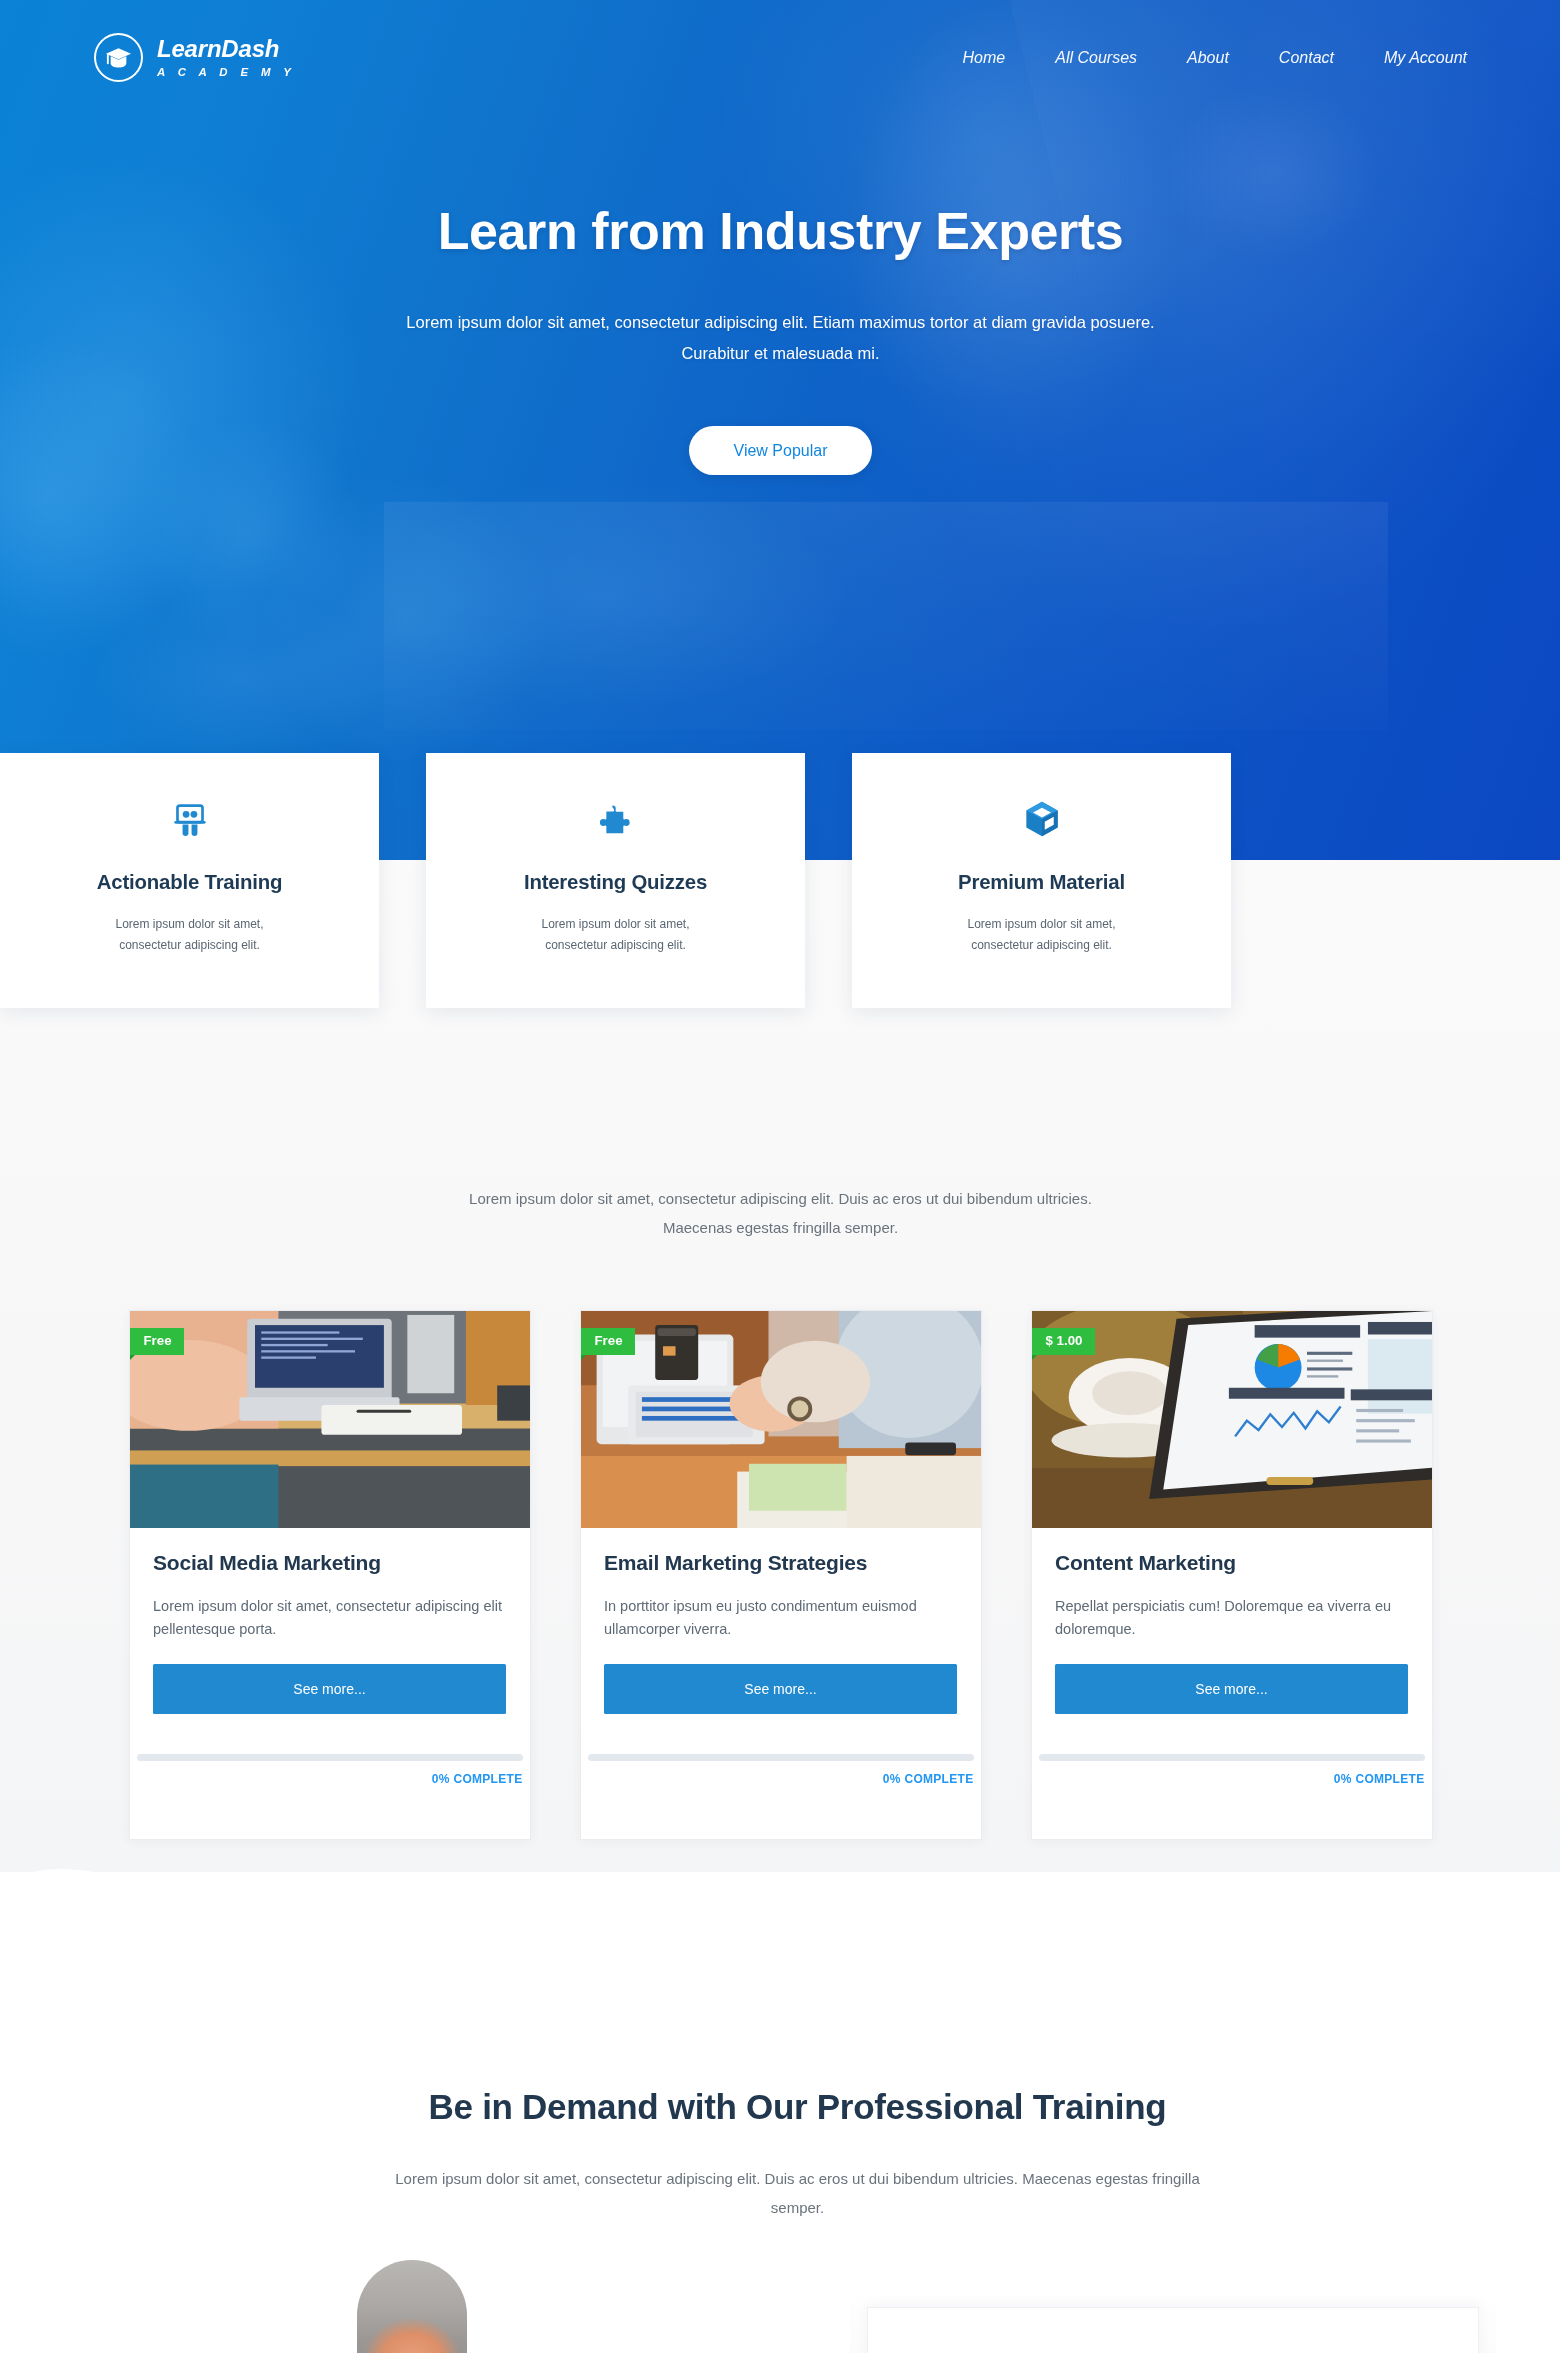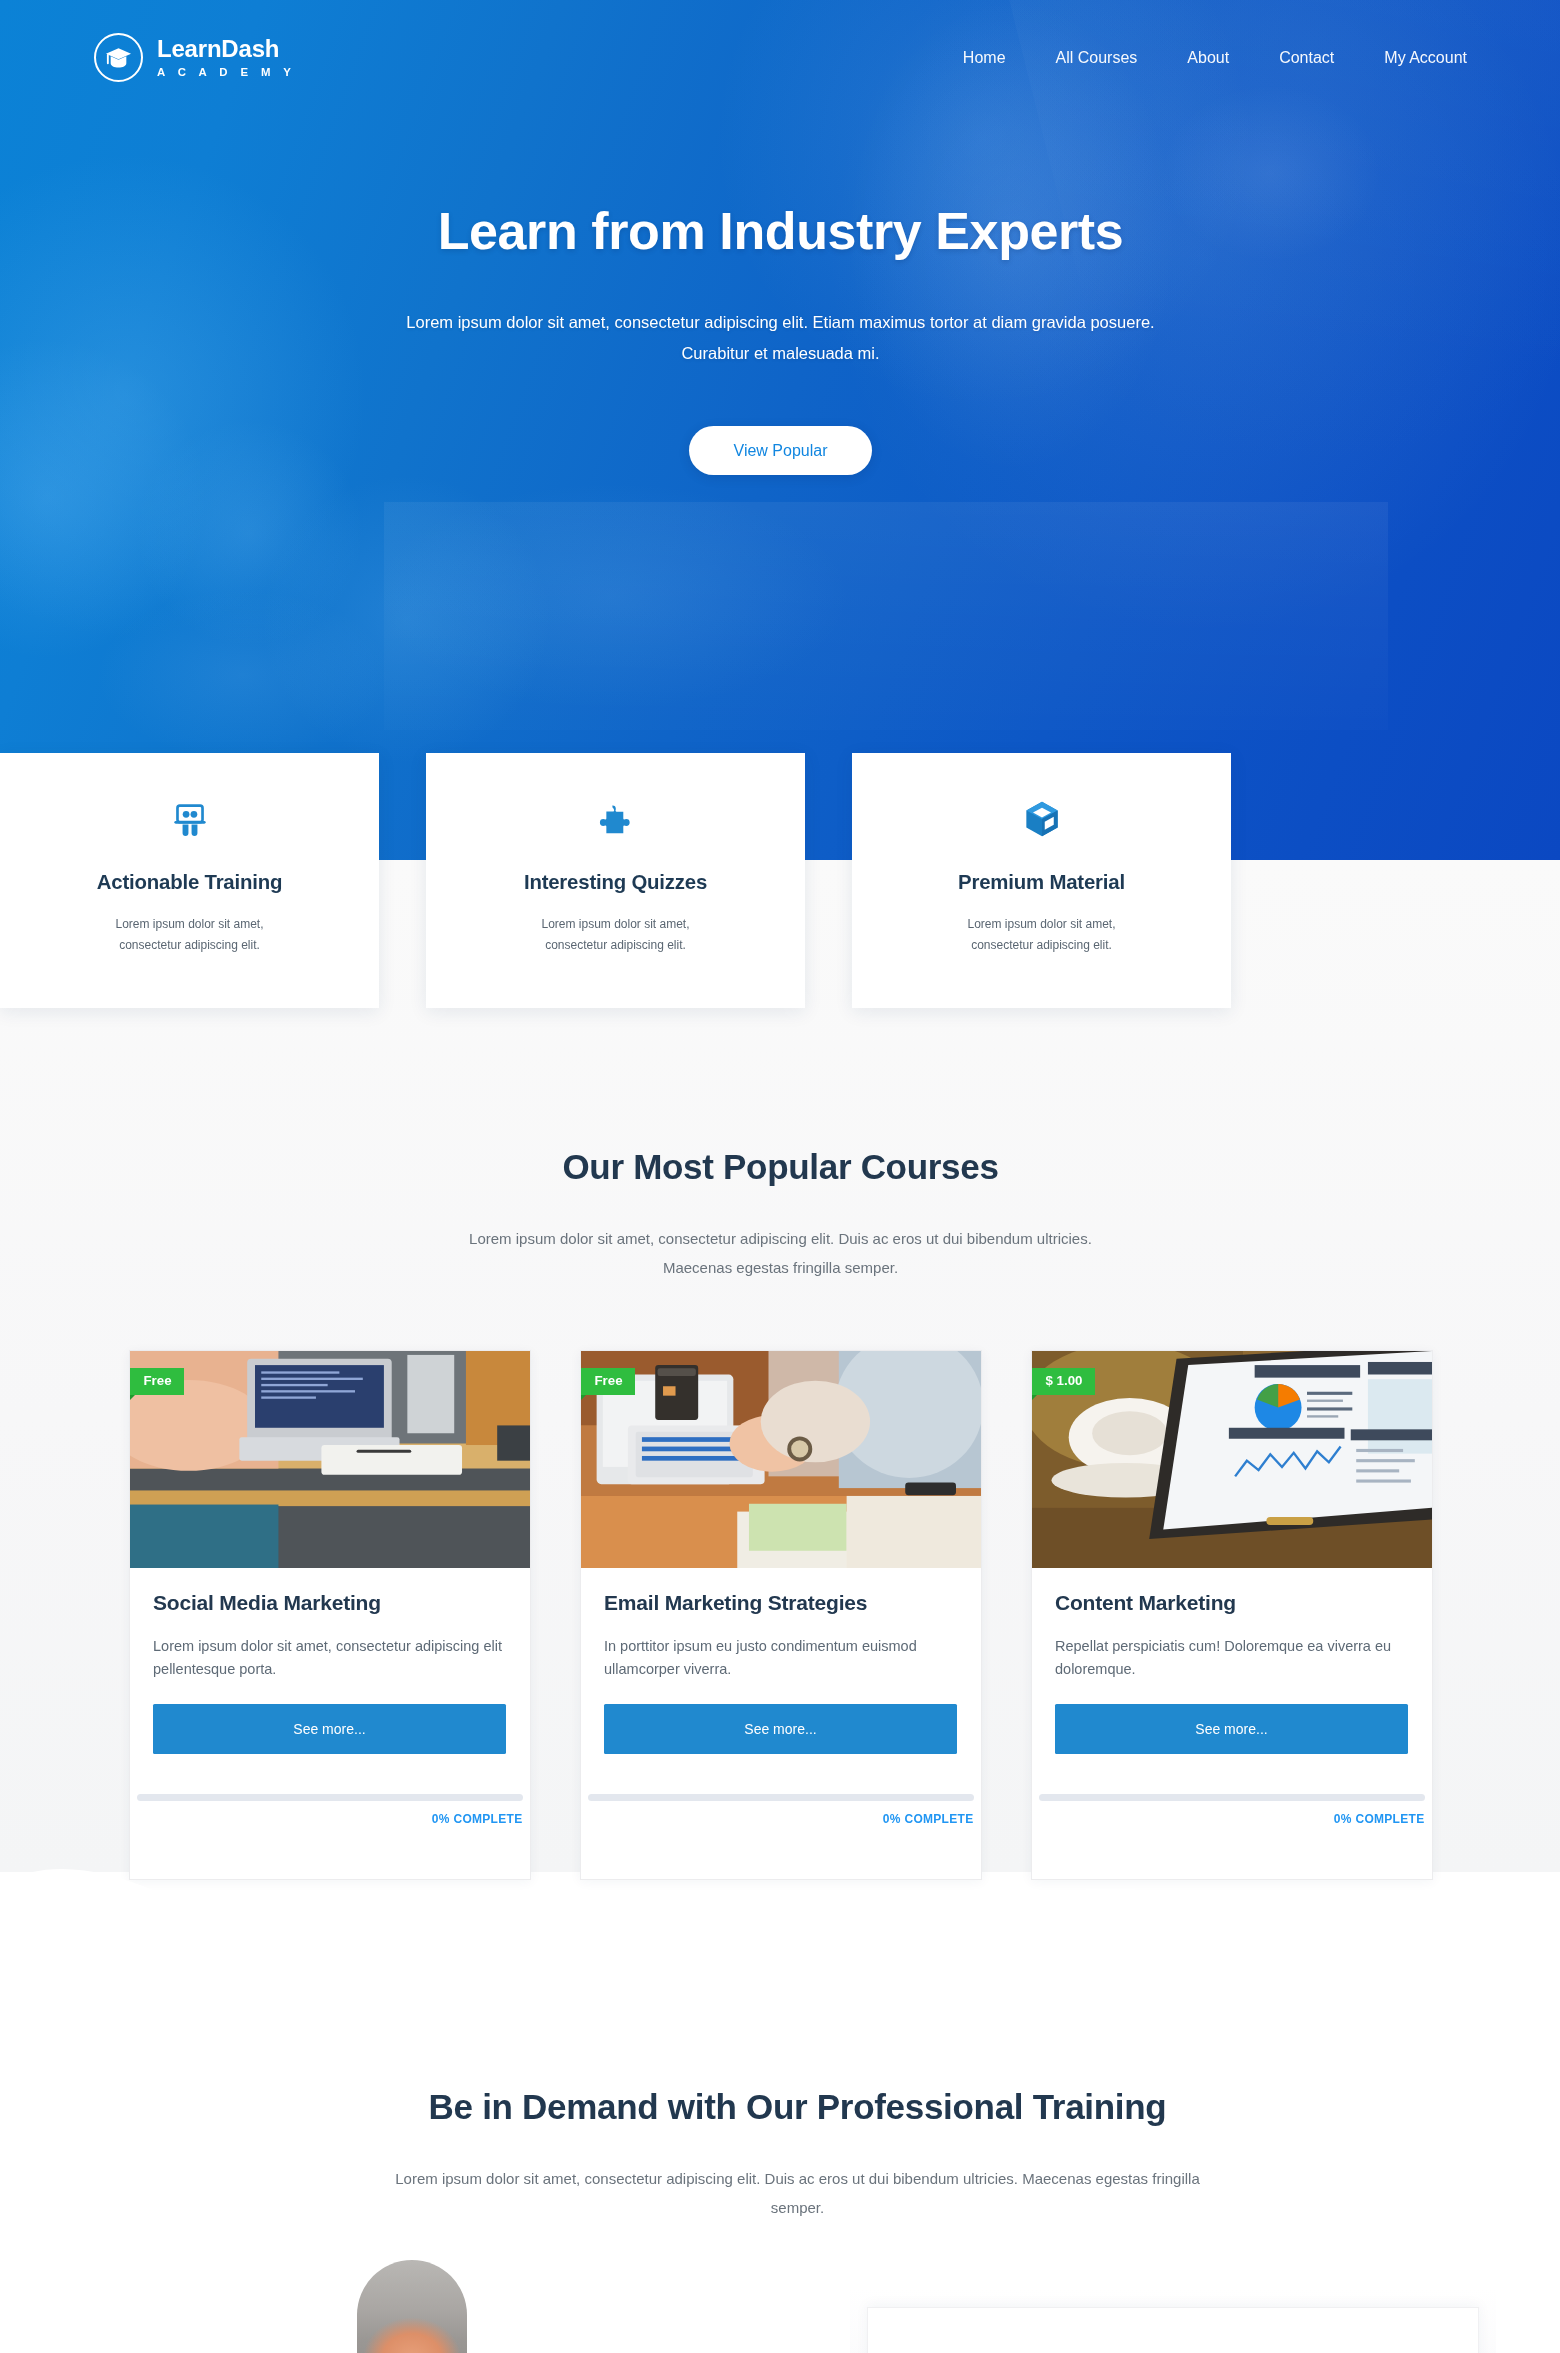--- a/index.html
+++ b/index.html
@@ -47,21 +47,21 @@
     position:absolute; left:384px; top:502px;
     width:1004px; height:228px;
     background:linear-gradient(180deg, rgba(255,255,255,0.055), rgba(255,255,255,0.01));
     pointer-events:none;
   }
 
   
   .topbar {
     position:relative; z-index:5;
     display:flex; align-items:center; justify-content:space-between;
-    padding:0 94px; height:115px;
+    padding:0 94px; height:115px;font-style:italic;
   }
   .brand { display:flex; align-items:center; gap:14px; }
   .brand-mark {
     width:49px; height:49px; border-radius:50%;
     border:2px solid #ffffff;
     display:flex; align-items:center; justify-content:center;
     flex:none;
   }
   .brand-text { display:flex; flex-direction:column; line-height:1; }
   .brand-name {
@@ -310,21 +310,20 @@
     <div class="fcard-desc">
       <span>Lorem ipsum dolor sit amet,</span><br>
       <span>consectetur adipiscing elit.</span>
     </div>
   </div>
 
 </div>
 
 <div class="courses-section">
   <div class="section-head">
-    <h2 class="section-title">Our Most Popular Courses</h2>
     <p class="section-sub">Lorem ipsum dolor sit amet, consectetur adipiscing elit. Duis ac eros ut dui bibendum ultricies. Maecenas egestas fringilla semper.</p>
   </div>
 
   <div class="course-grid">
 
     <div class="ccard">
       <div class="ccard-thumb">
         <svg width="100%" height="100%" viewBox="0 0 512 277" preserveAspectRatio="none" aria-hidden="true">
           <rect width="512" height="277" fill="#5d6266"></rect>
           <rect x="0" y="0" width="512" height="118" fill="#6e7479"></rect>

